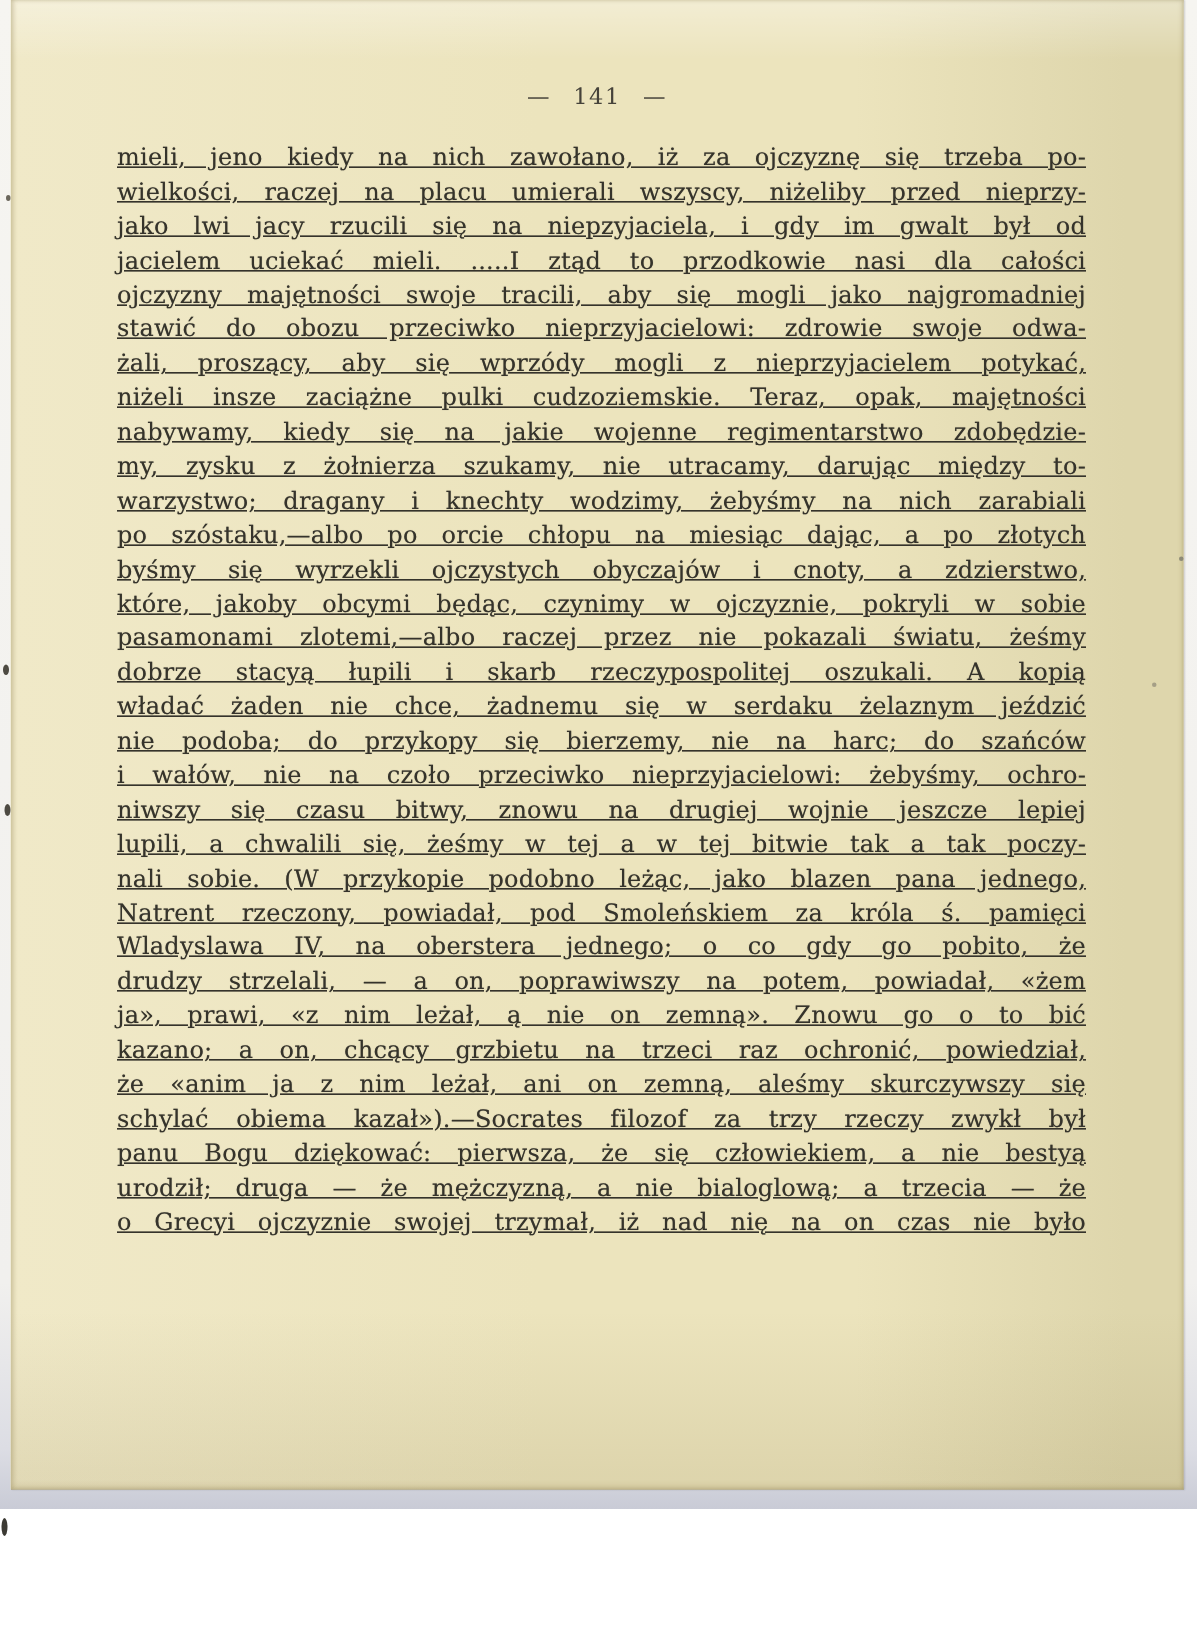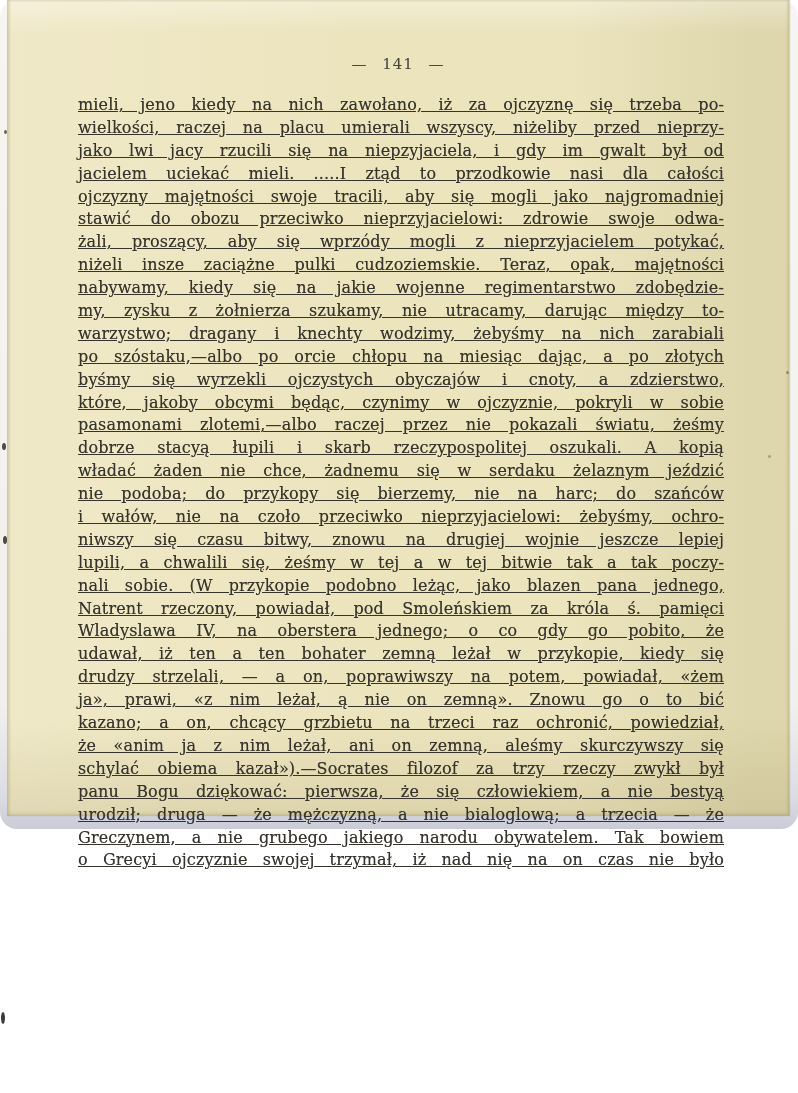--- a/index.html
+++ b/index.html
@@ -8,23 +8,22 @@
     width: 798px;
     height: 1093px;
     overflow: hidden;
     font-family: "DejaVu Serif", "Liberation Serif", serif;
   }
 
   
   .scan {
     position: relative;
     width: 798px;
-    height: 829px;
+    height: 1006px;
     background: linear-gradient(180deg, #f6f5f1 0%, #f1f0ee 85%, #dcdde4 96%, #c9cbd6 100%);
-    border-radius: 17px;
   }
 
   
   .paper {
     position: absolute;
     left: 7px;
     top: 0;
     right: 9px;
     bottom: 13px;
     background:
@@ -115,29 +114,27 @@
         <div class="line">pasamonami zlotemi,—albo raczej przez nie pokazali światu, żeśmy</div>
         <div class="line">dobrze stacyą łupili i skarb rzeczypospolitej oszukali. A kopią</div>
         <div class="line">władać żaden nie chce, żadnemu się w serdaku żelaznym jeździć</div>
         <div class="line">nie podoba; do przykopy się bierzemy, nie na harc; do szańców</div>
         <div class="line">i wałów, nie na czoło przeciwko nieprzyjacielowi: żebyśmy, ochro-</div>
         <div class="line">niwszy się czasu bitwy, znowu na drugiej wojnie jeszcze lepiej</div>
         <div class="line">lupili, a chwalili się, żeśmy w tej a w tej bitwie tak a tak poczy-</div>
         <div class="line">nali sobie. (W przykopie podobno leżąc, jako blazen pana jednego,</div>
         <div class="line">Natrent rzeczony, powiadał, pod Smoleńskiem za króla ś. pamięci</div>
         <div class="line">Wladyslawa IV, na oberstera jednego; o co gdy go pobito, że</div>
-        <div class="line">udawał, iż ten a ten bohater zemną leżał w przykopie, kiedy się</div>
         <div class="line">drudzy strzelali, — a on, poprawiwszy na potem, powiadał, «żem</div>
         <div class="line">ja», prawi, «z nim leżał, ą nie on zemną». Znowu go o to bić</div>
         <div class="line">kazano; a on, chcący grzbietu na trzeci raz ochronić, powiedział,</div>
         <div class="line">że «anim ja z nim leżał, ani on zemną, aleśmy skurczywszy się</div>
         <div class="line">schylać obiema kazał»).—Socrates filozof za trzy rzeczy zwykł był</div>
         <div class="line">panu Bogu dziękować: pierwsza, że się człowiekiem, a nie bestyą</div>
         <div class="line">urodził; druga — że mężczyzną, a nie bialoglową; a trzecia — że</div>
-        <div class="line">Greczynem, a nie grubego jakiego narodu obywatelem. Tak bowiem</div>
         <div class="line">o Grecyi ojczyznie swojej trzymał, iż nad nię na on czas nie było</div>
       </div>
 
   </div>
 
   <div class="speck s1"></div>
   <div class="speck s2"></div>
   <div class="speck s3"></div>
   <div class="speck s4"></div>
   <div class="speck s5"></div>

